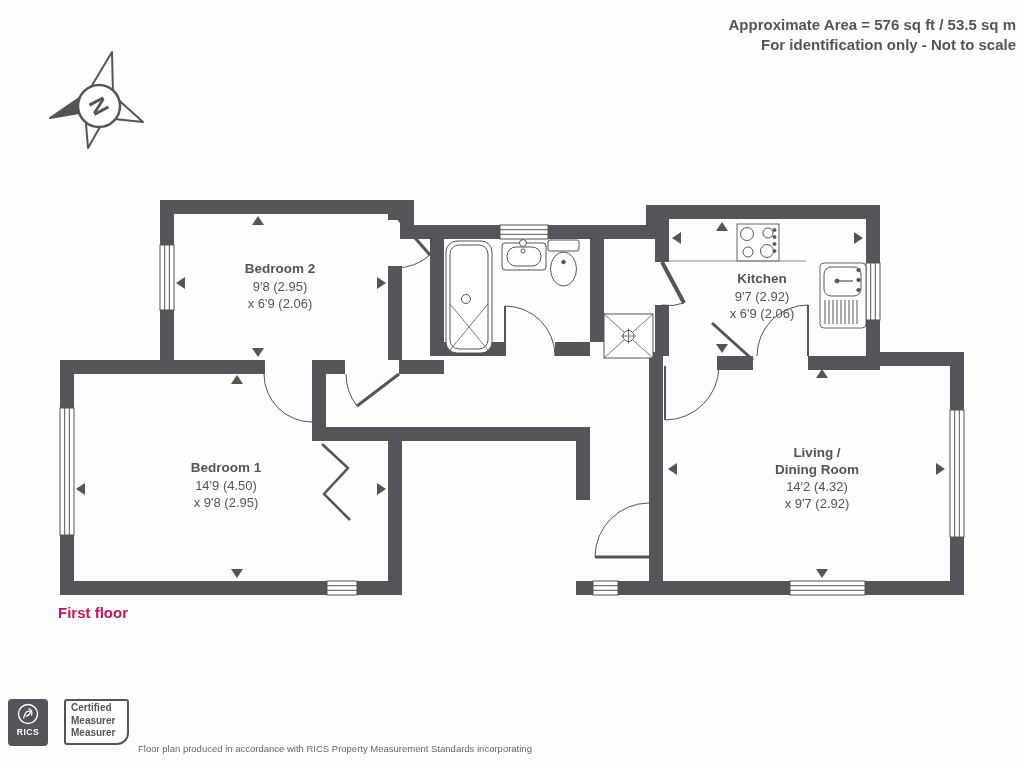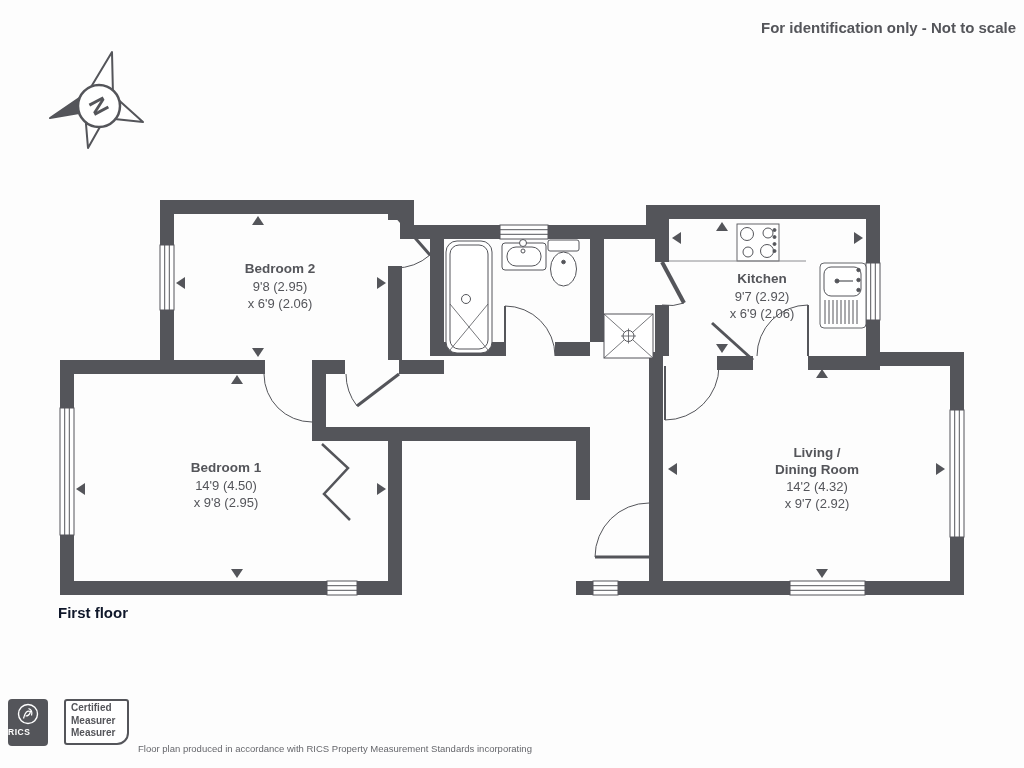--- a/index.html
+++ b/index.html
@@ -2,33 +2,34 @@
 <html><head>
 <meta charset="utf-8">
 <style>
   html,body{margin:0;padding:0;background:#fdfdfd;}
   body{width:1024px;height:768px;position:relative;font-family:"Liberation Sans",sans-serif;color:#54555a;overflow:hidden;}
   .abs{position:absolute;}
   #plan-svg{position:absolute;left:0;top:0;}
   .hdr{right:8px;top:16px;text-align:right;}
   .hdr-main{font-size:15px;font-weight:bold;color:#54555a;}
   .hdr-sub{font-size:15px;font-weight:bold;color:#54555a;margin-top:3px;}
-  .floor-label{left:58px;top:604px;font-size:15px;font-weight:bold;color:#0f172a;}
+  .floor-label{left:58px;top:604px;font-size:15px;font-weight:bold;color:#be185d;}
   .footer{left:8px;top:699px;display:flex;align-items:flex-start;}
-  .rics-box{width:40px;height:47px;background:#54555a;border-radius:4px;display:flex;flex-direction:column;justify-content:flex-start;}
+  .rics-box{width:40px;height:47px;background:#54555a;border-radius:4px;display:flex;flex-direction:column;align-items:center;justify-content:flex-start;}
   .rics-txt{color:#fff;font-size:8.5px;font-weight:bold;letter-spacing:.5px;margin-top:-2px;}
   .badge{margin-left:16px;width:56px;height:41px;border:2px solid #54555a;border-radius:3px 3px 12px 3px;background:#fff;padding:1px 0 0 5px;}
   .badge div{font-size:10px;font-weight:bold;color:#54555a;line-height:12.5px;}
   .disc{margin-left:9px;padding-top:1px;margin-top:43px;}
   .disc div{font-size:9.5px;color:#66676c;line-height:12.5px;}
 </style>
 </head>
 <body>
 
 <div class="abs hdr">
+  <div class="hdr-main">Approximate Area = 576 sq ft / 53.5 sq m</div>
   <div class="hdr-sub">For identification only - Not to scale</div>
 </div>
 
 <svg id="plan-svg" width="1024" height="768" viewBox="0 0 1024 768">
 
   <g fill="#54555a" stroke="none">
 
     <rect x="160" y="200" width="254" height="14"></rect>
     <rect x="400" y="200" width="14" height="39"></rect>
     <rect x="414" y="225" width="86" height="14"></rect>

